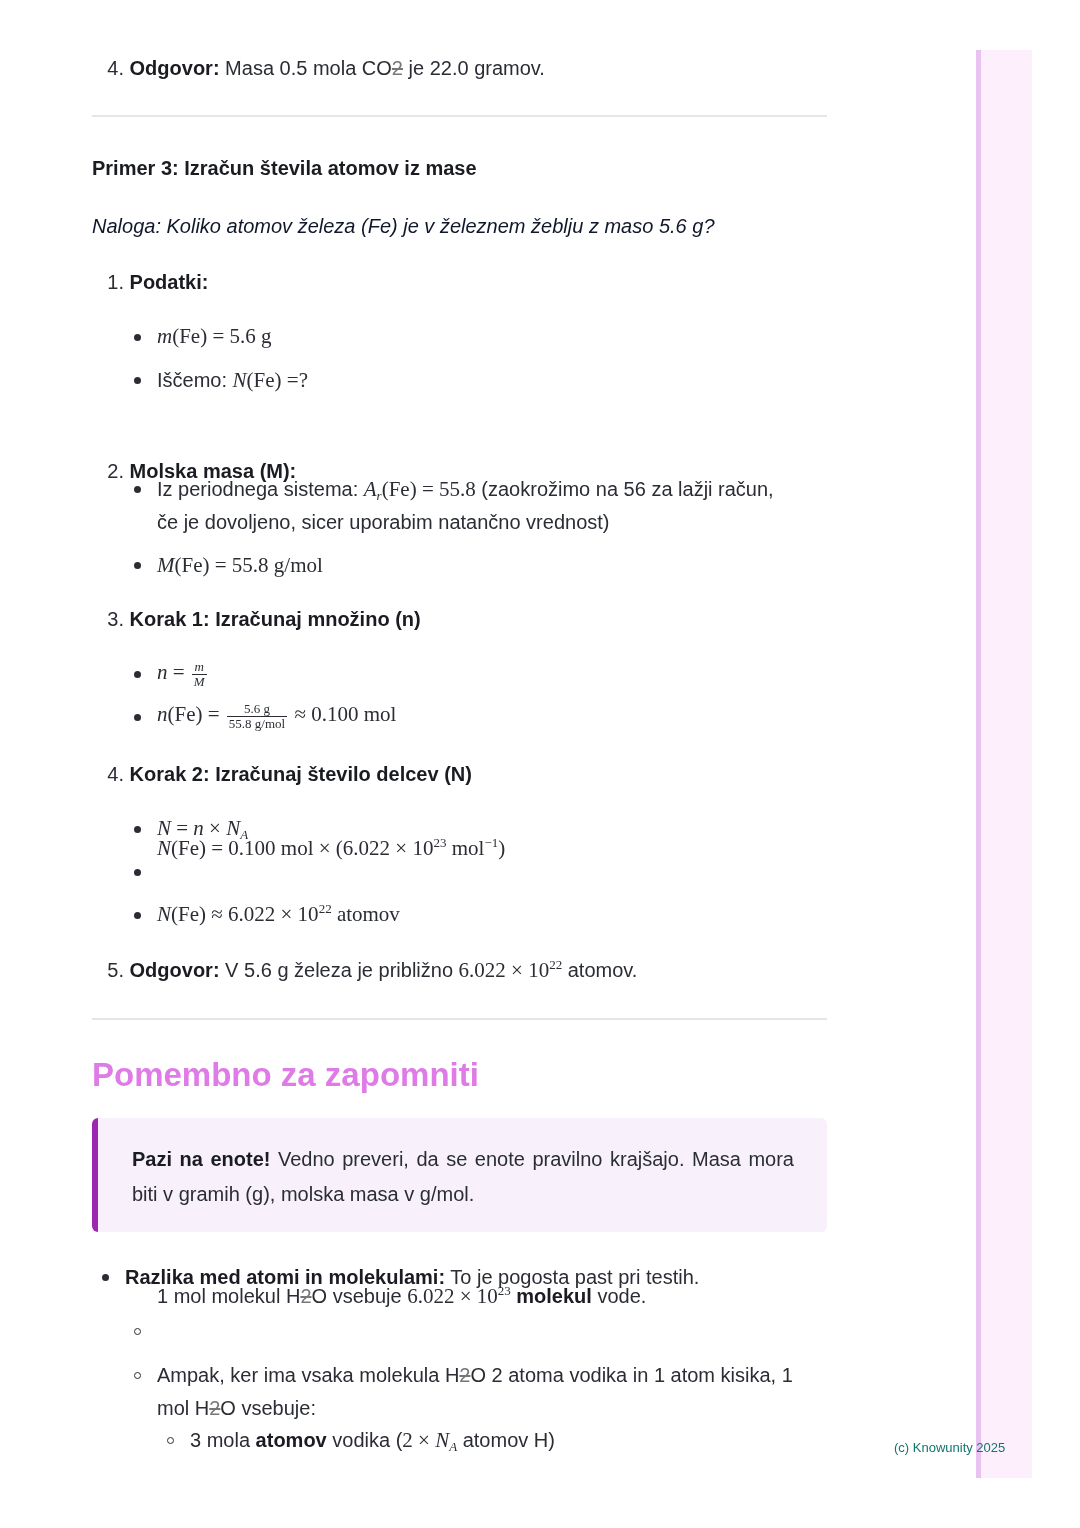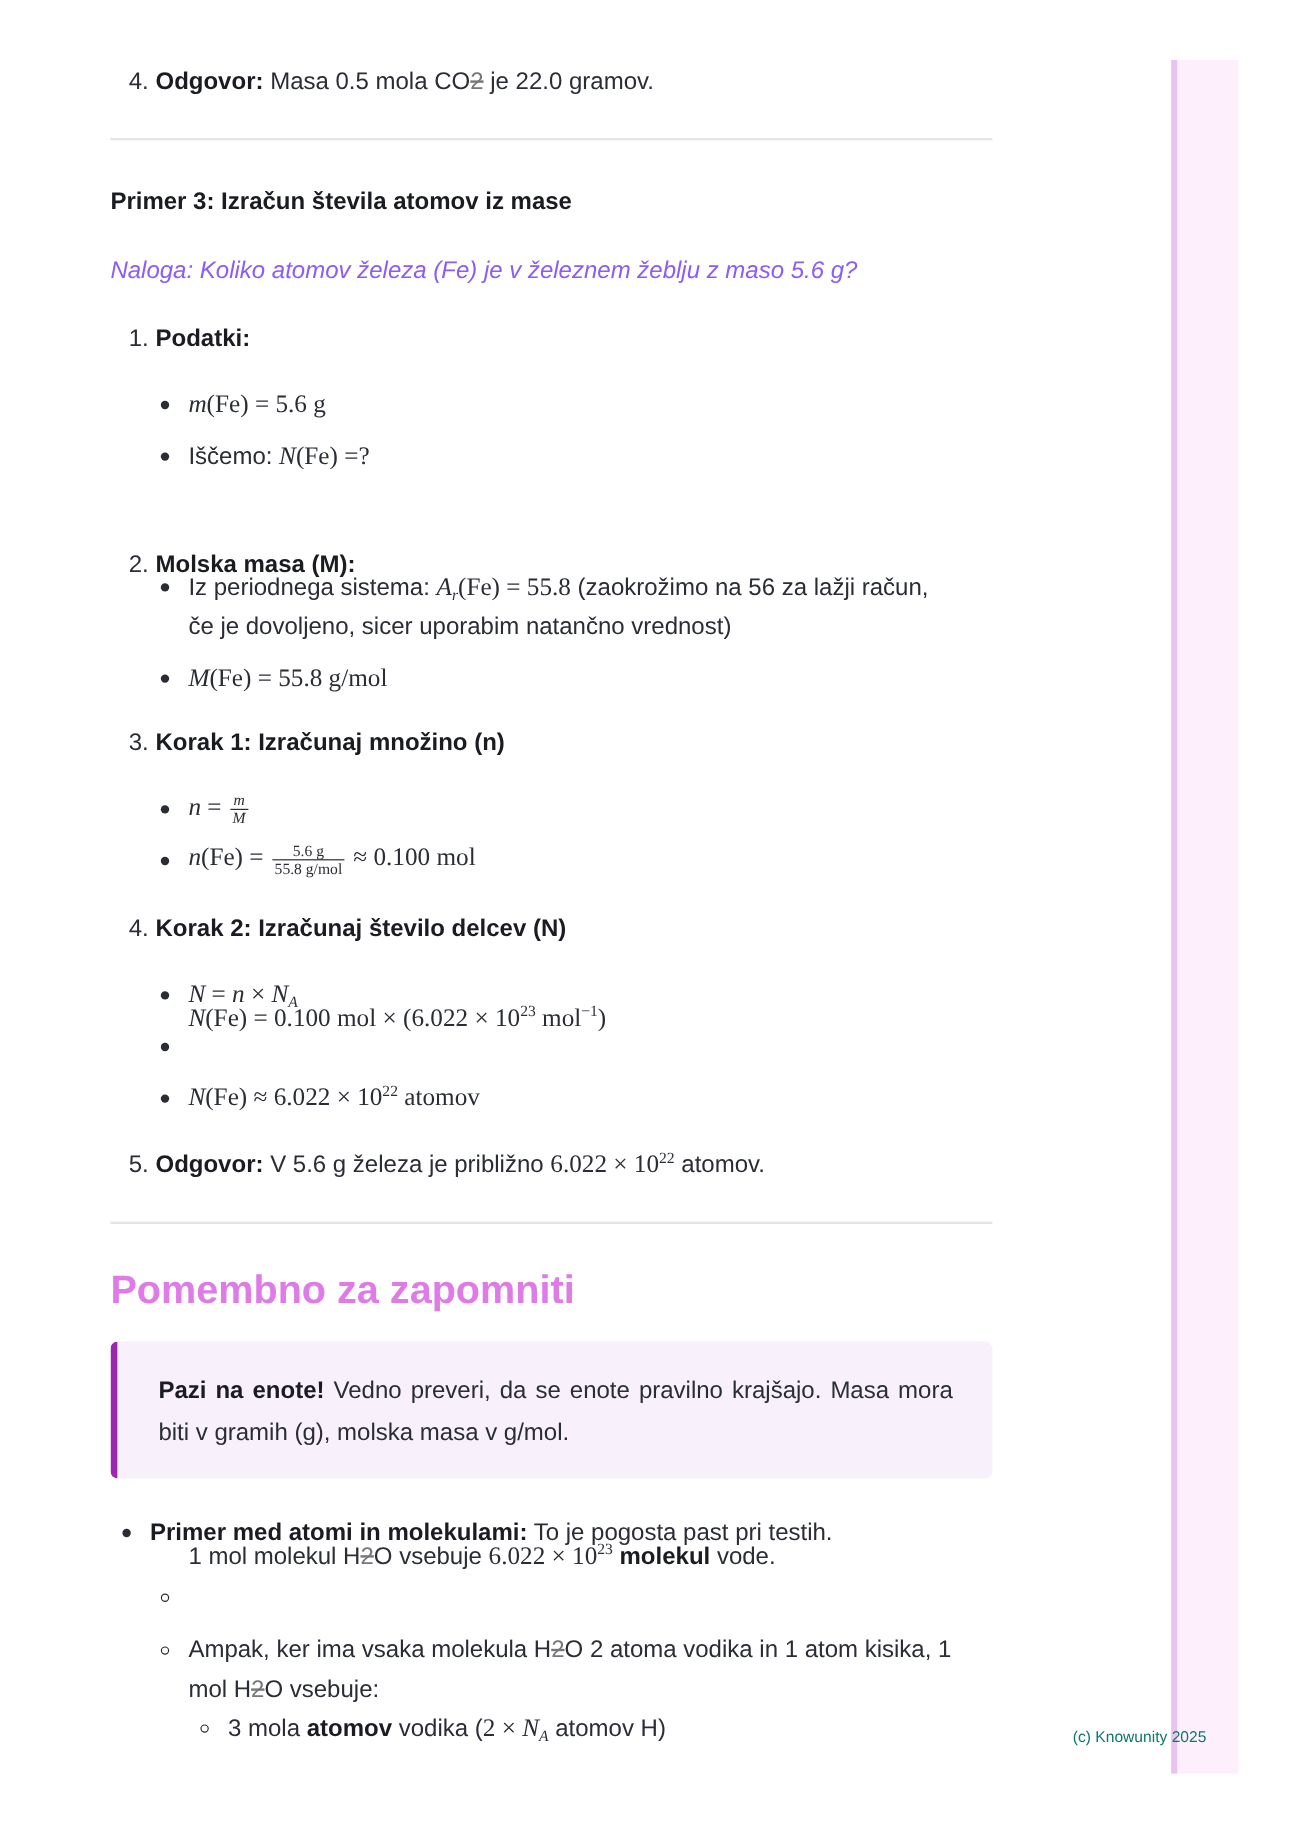--- a/index.html
+++ b/index.html
@@ -18,21 +18,21 @@
   .line { position: absolute; left: 0; white-space: nowrap; line-height: 1.2; }
   .num { display: inline-block; width: 32px; text-align: right; margin-right: 0; }
   .bullet-dot {
     position: absolute; width: 7px; height: 7px; border-radius: 50%; background: #2a2d34;
   }
   .bullet-circle {
     position: absolute; width: 7px; height: 7px; border-radius: 50%; border: 1.6px solid #2a2d34; box-sizing: border-box;
   }
   .hr { position: absolute; left: 0; width: 735px; height: 2px; background: #e5e5e5; }
   .h3 { font-weight: bold; font-size: 20px; color: #1a1c22; }
-  .italic { font-style: italic; color: #8b5cf6; }
+  .italic { font-style: italic; color: #0f172a; }
   .h2 { font-weight: bold; font-size: 33px; color: #df7be7; }
 
   .frac { display: inline-block; vertical-align: middle; text-align: center; font-size: 13px; line-height: 1.05; margin: 0 2px; }
   .frac .top { display: block; border-bottom: 1.3px solid #2a2d34; padding: 0 2px; }
   .frac .bot { display: block; padding: 0 2px; }
   sup { font-size: 13px; vertical-align: 8px; line-height: 0; }
   sub { font-size: 13px; vertical-align: -4px; line-height: 0; }
 
   .callout {
     position: absolute; left: 0; top: 1118px; width: 735px; height: 114px;
@@ -111,21 +111,21 @@
 
   <div class="hr" style="top:1018px;"></div>
 
   <div class="line h2" style="top:1055px;">Pomembno za zapomniti</div>
 
   <div class="callout">
     <div class="callout-text"><b>Pazi na enote!</b><span> Vedno preveri, da se enote pravilno krajšajo. Masa mora biti v gramih (g), molska masa v g/mol.</span></div>
   </div>
 
   <span class="bullet-dot" style="left:10px; top:1274px;"></span>
-  <div class="line" style="left:33px; top:1265px;"><b>Primer med atomi in molekulami:</b><span> To je pogosta past pri testih.</span></div>
+  <div class="line" style="left:33px; top:1265px;"><b>Razlika med atomi in molekulami:</b><span> To je pogosta past pri testih.</span></div>
 
   <span class="bullet-circle" style="left:42px; top:1328px;"></span>
   <div class="line" style="left:65px; top:1284px;"><span>1 mol molekul H</span><span class="strike2">2</span><span>O vsebuje </span><span class="math">6.022 × 10<sup>23</sup></span><b> molekul</b><span> vode.</span></div>
 
   <span class="bullet-circle" style="left:42px; top:1372px;"></span>
   <div class="line" style="left:65px; top:1363px;"><span>Ampak, ker ima vsaka molekula H</span><span class="strike2">2</span><span>O 2 atoma vodika in 1 atom kisika, 1</span></div>
   <div class="line" style="left:65px; top:1396px;"><span>mol H</span><span class="strike2">2</span><span>O vsebuje:</span></div>
 
   <span class="bullet-circle" style="left:75px; top:1437px;"></span>
   <div class="line" style="left:98px; top:1428px;"><span>3 mola </span><b>atomov</b><span> vodika (</span><span class="math">2 × <i>N<sub>A</sub></i></span><span> atomov H)</span></div>

